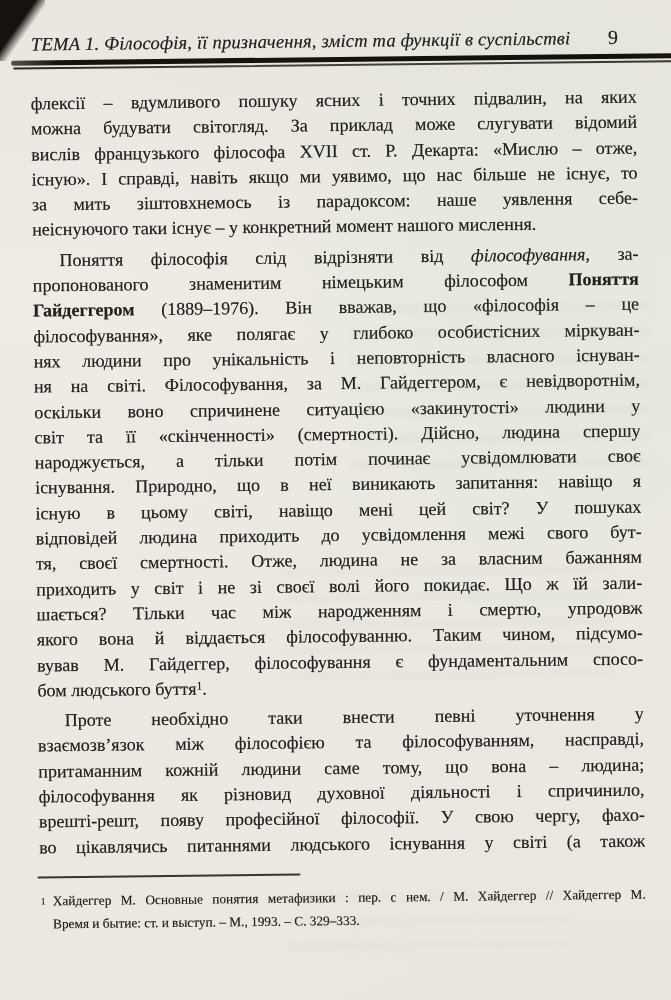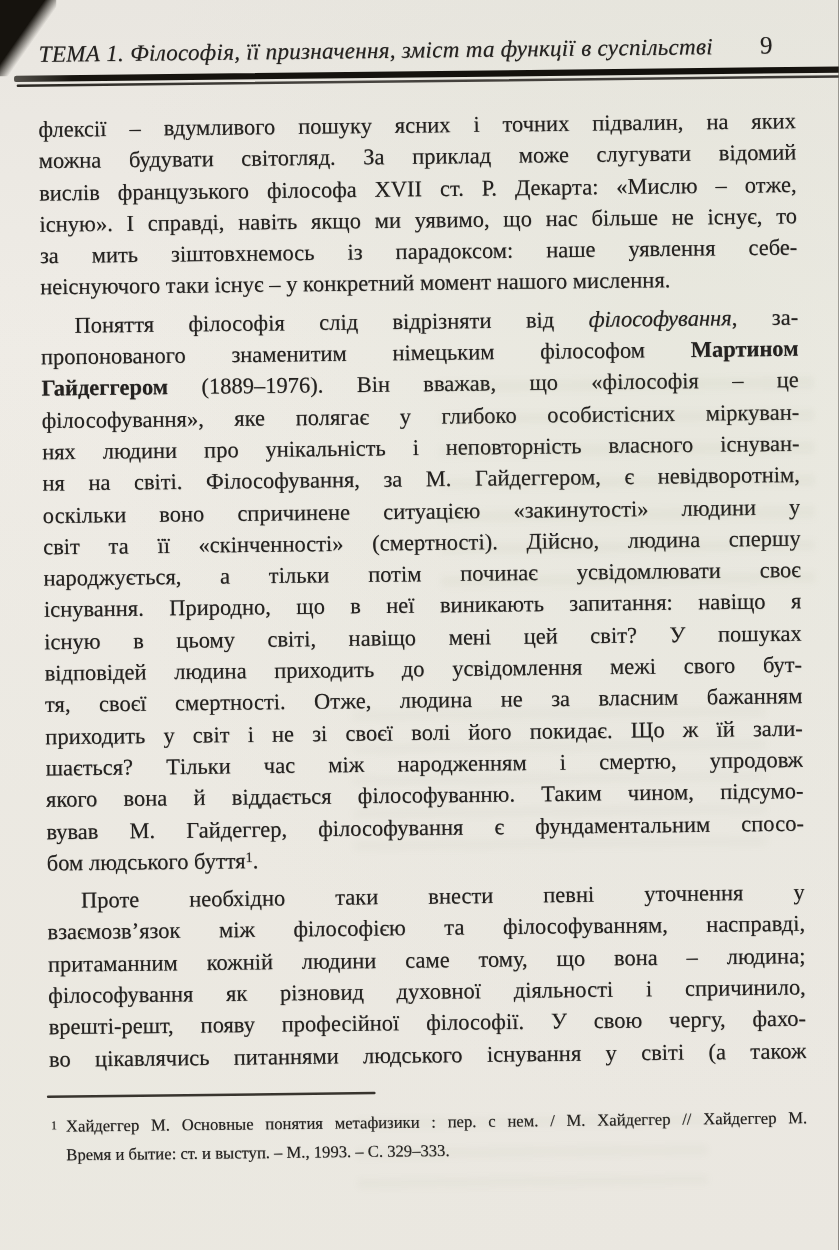--- a/index.html
+++ b/index.html
@@ -99,21 +99,21 @@
       <div class="rule"></div>
 
       <div class="text-block" id="text-block">
           <div class="line"><span>флексії – вдумливого пошуку ясних і точних підвалин, на яких</span></div>
           <div class="line"><span>можна будувати світогляд. За приклад може слугувати відомий</span></div>
           <div class="line"><span>вислів французького філософа XVII ст. Р. Декарта: «Мислю – отже,</span></div>
           <div class="line"><span>існую». І справді, навіть якщо ми уявимо, що нас більше не існує, то</span></div>
           <div class="line"><span>за мить зіштовхнемось із парадоксом: наше уявлення себе-</span></div>
           <div class="line para-end"><span>неіснуючого таки існує – у конкретний момент нашого мислення.</span></div>
           <div class="line para-start"><span>Поняття філософія слід відрізняти від </span><span class="i">філософування</span><span>, за-</span></div>
-          <div class="line"><span>пропонованого знаменитим німецьким філософом </span><span class="b">Мартином</span></div>
+          <div class="line"><span>пропонованого знаменитим німецьким філософом </span><span class="b">Поняття</span></div>
           <div class="line"><span class="b">Гайдеггером</span><span> (1889–1976). Він вважав, що «філософія – це</span></div>
           <div class="line"><span>філософування», яке полягає у глибоко особистісних міркуван-</span></div>
           <div class="line"><span>нях людини про унікальність і неповторність власного існуван-</span></div>
           <div class="line"><span>ня на світі. Філософування, за М. Гайдеггером, є невідворотнім,</span></div>
           <div class="line"><span>оскільки воно спричинене ситуацією «закинутості» людини у</span></div>
           <div class="line"><span>світ та її «скінченності» (смертності). Дійсно, людина спершу</span></div>
           <div class="line"><span>народжується, а тільки потім починає усвідомлювати своє</span></div>
           <div class="line"><span>існування. Природно, що в неї виникають запитання: навіщо я</span></div>
           <div class="line"><span>існую в цьому світі, навіщо мені цей світ? У пошуках</span></div>
           <div class="line"><span>відповідей людина приходить до усвідомлення межі свого бут-</span></div>

